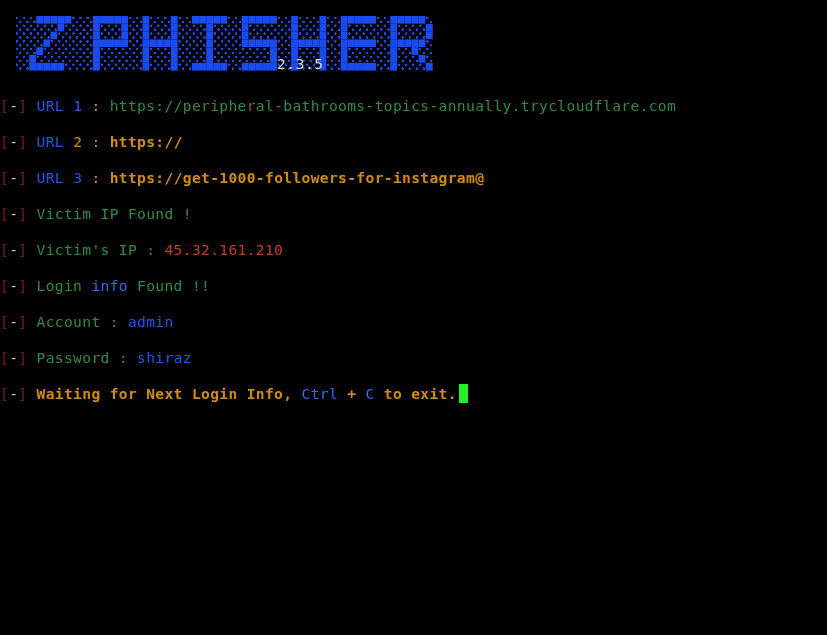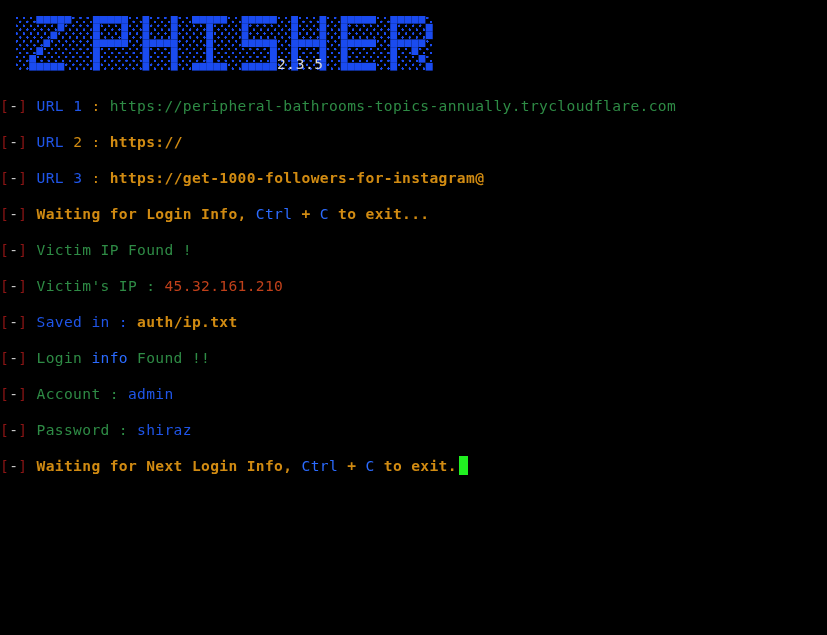--- a/index.html
+++ b/index.html
@@ -124,23 +124,21 @@
         <span class="logo-row"><span class="logo-cell c-off"></span><span class="logo-cell c-off"></span><span class="logo-cell c-on"></span><span class="logo-cell c-off"></span><span class="logo-cell c-off"></span><span class="logo-cell c-off"></span><span class="logo-cell c-off"></span><span class="logo-cell c-off"></span><span class="logo-cell c-off"></span><span class="logo-cell c-off"></span><span class="logo-cell c-off"></span><span class="logo-cell c-on"></span><span class="logo-cell c-off"></span><span class="logo-cell c-off"></span><span class="logo-cell c-off"></span><span class="logo-cell c-off"></span><span class="logo-cell c-off"></span><span class="logo-cell c-off"></span><span class="logo-cell c-on"></span><span class="logo-cell c-off"></span><span class="logo-cell c-off"></span><span class="logo-cell c-off"></span><span class="logo-cell c-on"></span><span class="logo-cell c-off"></span><span class="logo-cell c-off"></span><span class="logo-cell c-off"></span><span class="logo-cell c-off"></span><span class="logo-cell c-on"></span><span class="logo-cell c-off"></span><span class="logo-cell c-off"></span><span class="logo-cell c-off"></span><span class="logo-cell c-off"></span><span class="logo-cell c-off"></span><span class="logo-cell c-off"></span><span class="logo-cell c-off"></span><span class="logo-cell c-off"></span><span class="logo-cell c-on"></span><span class="logo-cell c-off"></span><span class="logo-cell c-off"></span><span class="logo-cell c-on"></span><span class="logo-cell c-off"></span><span class="logo-cell c-off"></span><span class="logo-cell c-off"></span><span class="logo-cell c-on"></span><span class="logo-cell c-off"></span><span class="logo-cell c-off"></span><span class="logo-cell c-on"></span><span class="logo-cell c-off"></span><span class="logo-cell c-off"></span><span class="logo-cell c-off"></span><span class="logo-cell c-off"></span><span class="logo-cell c-off"></span><span class="logo-cell c-off"></span><span class="logo-cell c-on"></span><span class="logo-cell c-off"></span><span class="logo-cell c-off"></span><span class="logo-cell c-off"></span><span class="logo-cell c-on"></span><span class="logo-cell c-off"></span></span>
         <span class="logo-row"><span class="logo-cell c-off"></span><span class="logo-cell c-off"></span><span class="logo-cell c-on"></span><span class="logo-cell c-on"></span><span class="logo-cell c-on"></span><span class="logo-cell c-on"></span><span class="logo-cell c-on"></span><span class="logo-cell c-off"></span><span class="logo-cell c-off"></span><span class="logo-cell c-off"></span><span class="logo-cell c-off"></span><span class="logo-cell c-on"></span><span class="logo-cell c-off"></span><span class="logo-cell c-off"></span><span class="logo-cell c-off"></span><span class="logo-cell c-off"></span><span class="logo-cell c-off"></span><span class="logo-cell c-off"></span><span class="logo-cell c-on"></span><span class="logo-cell c-off"></span><span class="logo-cell c-off"></span><span class="logo-cell c-off"></span><span class="logo-cell c-on"></span><span class="logo-cell c-off"></span><span class="logo-cell c-off"></span><span class="logo-cell c-on"></span><span class="logo-cell c-on"></span><span class="logo-cell c-on"></span><span class="logo-cell c-on"></span><span class="logo-cell c-on"></span><span class="logo-cell c-off"></span><span class="logo-cell c-off"></span><span class="logo-cell c-on"></span><span class="logo-cell c-on"></span><span class="logo-cell c-on"></span><span class="logo-cell c-on"></span><span class="logo-cell c-on"></span><span class="logo-cell c-off"></span><span class="logo-cell c-off"></span><span class="logo-cell c-on"></span><span class="logo-cell c-off"></span><span class="logo-cell c-off"></span><span class="logo-cell c-off"></span><span class="logo-cell c-on"></span><span class="logo-cell c-off"></span><span class="logo-cell c-off"></span><span class="logo-cell c-on"></span><span class="logo-cell c-on"></span><span class="logo-cell c-on"></span><span class="logo-cell c-on"></span><span class="logo-cell c-on"></span><span class="logo-cell c-off"></span><span class="logo-cell c-off"></span><span class="logo-cell c-on"></span><span class="logo-cell c-off"></span><span class="logo-cell c-off"></span><span class="logo-cell c-off"></span><span class="logo-cell c-off"></span><span class="logo-cell c-on"></span></span>
       </div>
     <div id="version">2.3.5</div>
   </div>
 
   <div id="log">
       <div class="log-line"><span class="seg fg-bracket">[</span><span class="seg fg-dash">-</span><span class="seg fg-bracket">]</span><span class="seg"> </span><span class="seg fg-blue">URL</span><span class="seg fg-white"> </span><span class="seg fg-blue">1</span><span class="seg fg-white"> </span><span class="seg fg-orange">:</span><span class="seg fg-white"> </span><span class="seg fg-green">https://peripheral-bathrooms-topics-annually.trycloudflare.com</span></div>
       <div class="log-line"><span class="seg fg-bracket">[</span><span class="seg fg-dash">-</span><span class="seg fg-bracket">]</span><span class="seg"> </span><span class="seg fg-blue">URL</span><span class="seg fg-white"> </span><span class="seg fg-orange">2</span><span class="seg fg-white"> </span><span class="seg fg-orange">:</span><span class="seg fg-white"> </span><span class="seg fg-orange-b">https://</span></div>
       <div class="log-line"><span class="seg fg-bracket">[</span><span class="seg fg-dash">-</span><span class="seg fg-bracket">]</span><span class="seg"> </span><span class="seg fg-blue">URL</span><span class="seg fg-white"> </span><span class="seg fg-blue">3</span><span class="seg fg-white"> </span><span class="seg fg-orange">:</span><span class="seg fg-white"> </span><span class="seg fg-orange-b">https://get-1000-followers-for-instagram@</span></div>
-      <div class="log-line"><span class="seg fg-bracket">[</span><span class="seg fg-dash">-</span><span class="seg fg-bracket">]</span><span class="seg"> </span><span class="seg fg-orange-b">Waiting for Login Info, </span><span class="seg fg-brightblue">Ctrl</span><span class="seg fg-orange-b"> + </span><span class="seg fg-brightblue">C</span><span class="seg fg-orange-b"> to exit...</span></div>
       <div class="log-line"><span class="seg fg-bracket">[</span><span class="seg fg-dash">-</span><span class="seg fg-bracket">]</span><span class="seg"> </span><span class="seg fg-green">Victim IP Found !</span></div>
       <div class="log-line"><span class="seg fg-bracket">[</span><span class="seg fg-dash">-</span><span class="seg fg-bracket">]</span><span class="seg"> </span><span class="seg fg-green">Victim's IP : </span><span class="seg fg-red">45.32.161.210</span></div>
-      <div class="log-line"><span class="seg fg-bracket">[</span><span class="seg fg-dash">-</span><span class="seg fg-bracket">]</span><span class="seg"> </span><span class="seg fg-blue">Saved </span><span class="seg fg-blue">in</span><span class="seg fg-blue"> : </span><span class="seg fg-orange-b">auth/ip.txt</span></div>
       <div class="log-line"><span class="seg fg-bracket">[</span><span class="seg fg-dash">-</span><span class="seg fg-bracket">]</span><span class="seg"> </span><span class="seg fg-green">Login </span><span class="seg fg-brightblue">info</span><span class="seg fg-green"> Found !!</span></div>
       <div class="log-line"><span class="seg fg-bracket">[</span><span class="seg fg-dash">-</span><span class="seg fg-bracket">]</span><span class="seg"> </span><span class="seg fg-green">Account : </span><span class="seg fg-blue">admin</span></div>
       <div class="log-line"><span class="seg fg-bracket">[</span><span class="seg fg-dash">-</span><span class="seg fg-bracket">]</span><span class="seg"> </span><span class="seg fg-green">Password : </span><span class="seg fg-blue">shiraz</span></div>
       <div class="log-line"><span class="seg fg-bracket">[</span><span class="seg fg-dash">-</span><span class="seg fg-bracket">]</span><span class="seg"> </span><span class="seg fg-orange-b">Waiting for Next Login Info, </span><span class="seg fg-brightblue">Ctrl</span><span class="seg fg-orange-b"> + </span><span class="seg fg-brightblue">C</span><span class="seg fg-orange-b"> to exit.</span><span class="cursor-block"></span></div>
     </div>
 
 </div>
 
 </body></html>

